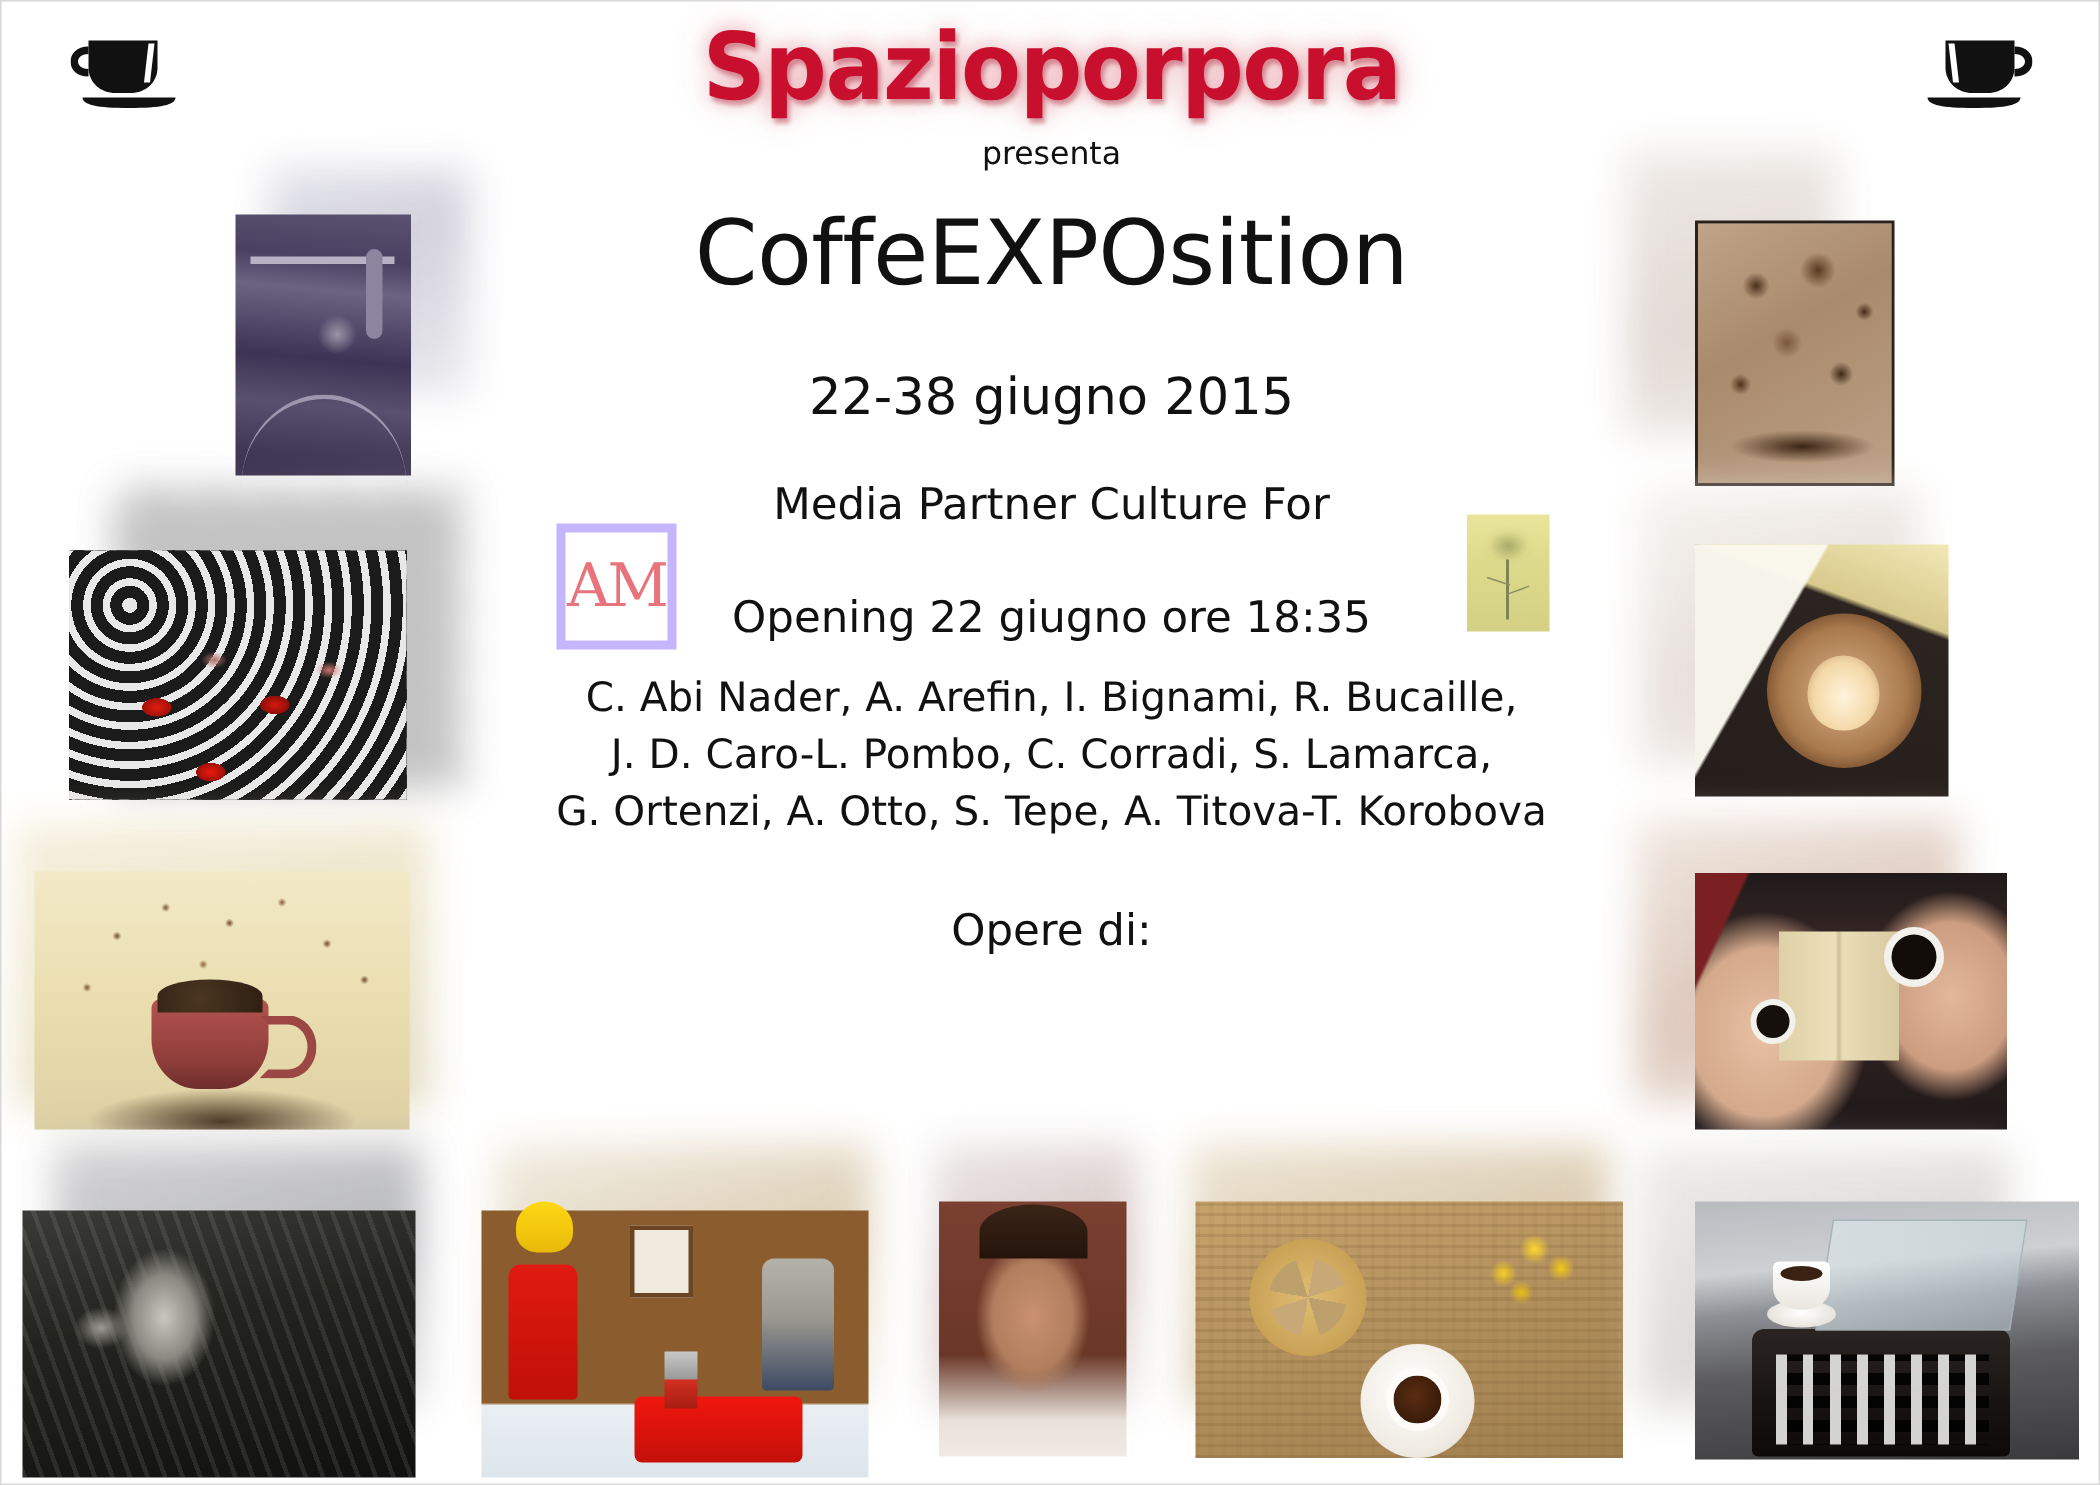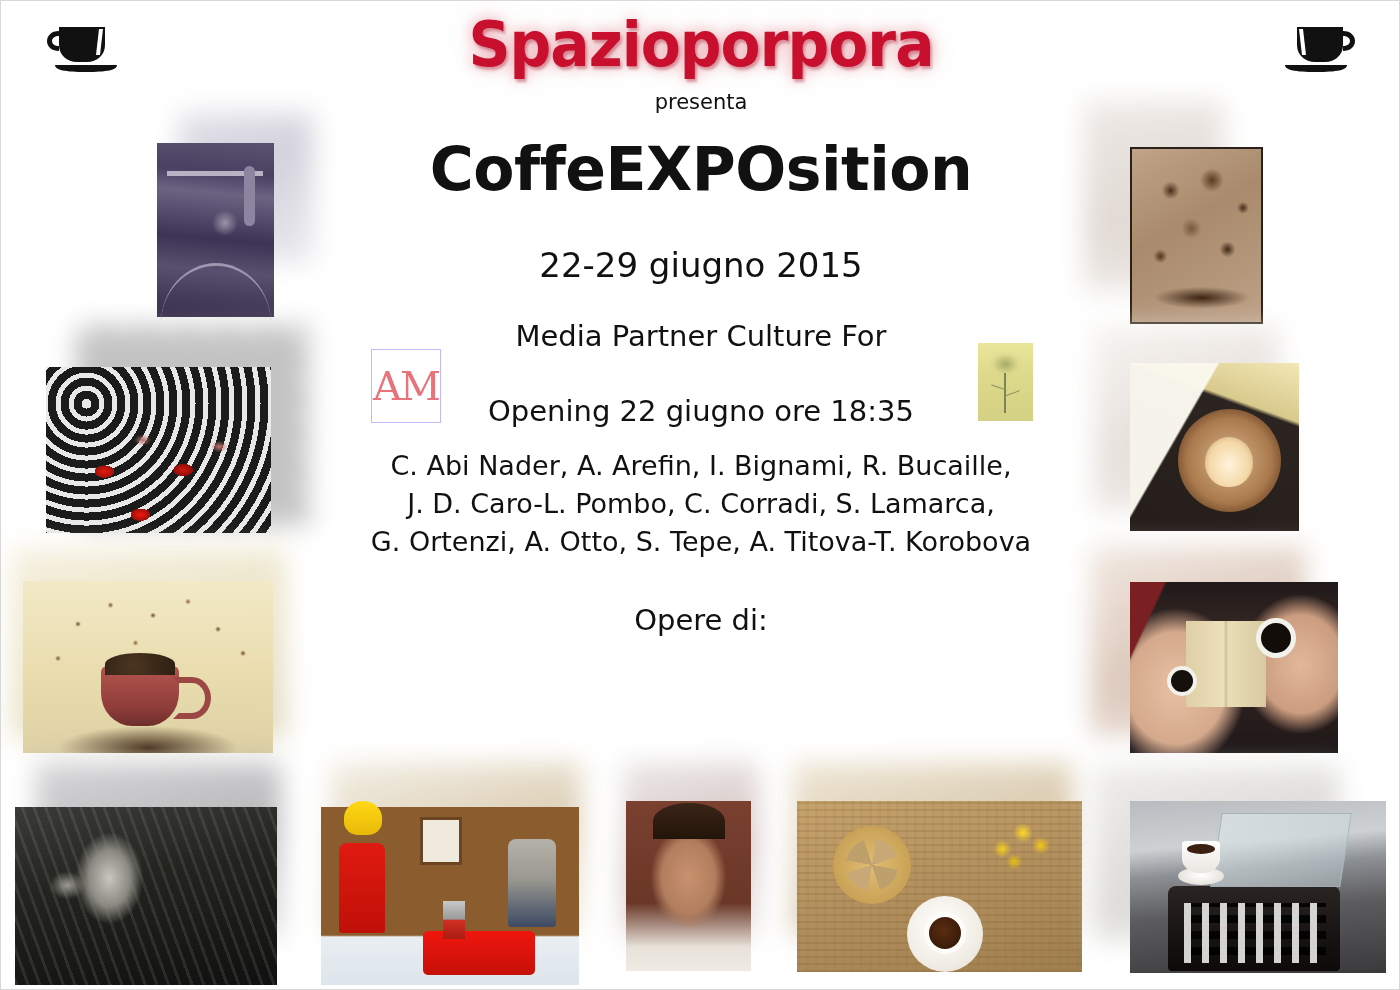--- a/index.html
+++ b/index.html
@@ -55,21 +55,20 @@
     font-size: 21px;
     margin-top: 16px;
     line-height: 1;
   }
 
   #exhibition-title {
     font-size: 60px;
     margin-top: 25px;
     line-height: 1.05;
     letter-spacing: -0.5px;
-    font-weight: bold;
   }
 
   #subtitle {
     font-size: 30px;
     margin-top: 16px;
     line-height: 1;
   }
 
   #dates {
     font-size: 34px;
@@ -116,21 +115,21 @@
     opacity: 0.62;
   }
 
   
   #am-logo {
     position: absolute;
     left: 370px;
     top: 348px;
     width: 68px;
     height: 72px;
-    border: 1px solid #c4b5fd;
+    border: 6px solid #c4b5fd;
     background: #ffffff;
     display: flex;
     align-items: center;
     justify-content: center;
   }
   #am-logo .am-text {
     font-family: "DejaVu Serif", serif;
     font-size: 40px;
     color: #E8737A;
     line-height: 1;
@@ -366,21 +365,21 @@
   <div id="yellow-art">
     <div class="stem"></div>
     <div class="branch-a"></div>
     <div class="branch-b"></div>
   </div>
 
   <div id="text-column">
     <div id="brand-logo">Spazioporpora</div>
     <div id="presenta">presenta</div>
     <div id="exhibition-title">CoffeEXPOsition</div>
-    <div id="dates">22-29 giugno 2015</div>
+    <div id="dates">22-38 giugno 2015</div>
     <div id="media-partner">Media Partner Culture For</div>
     <div id="opening">
       <div>Opening 22 giugno ore 18:35</div>
     </div>
     <div id="artists">
       <div>C. Abi Nader, A. Arefin, I. Bignami, R. Bucaille,</div>
       <div>J. D. Caro-L. Pombo, C. Corradi, S. Lamarca,</div>
       <div>G. Ortenzi, A. Otto, S. Tepe, A. Titova-T. Korobova</div>
     </div>
     <div id="works-heading">Opere di:</div>

